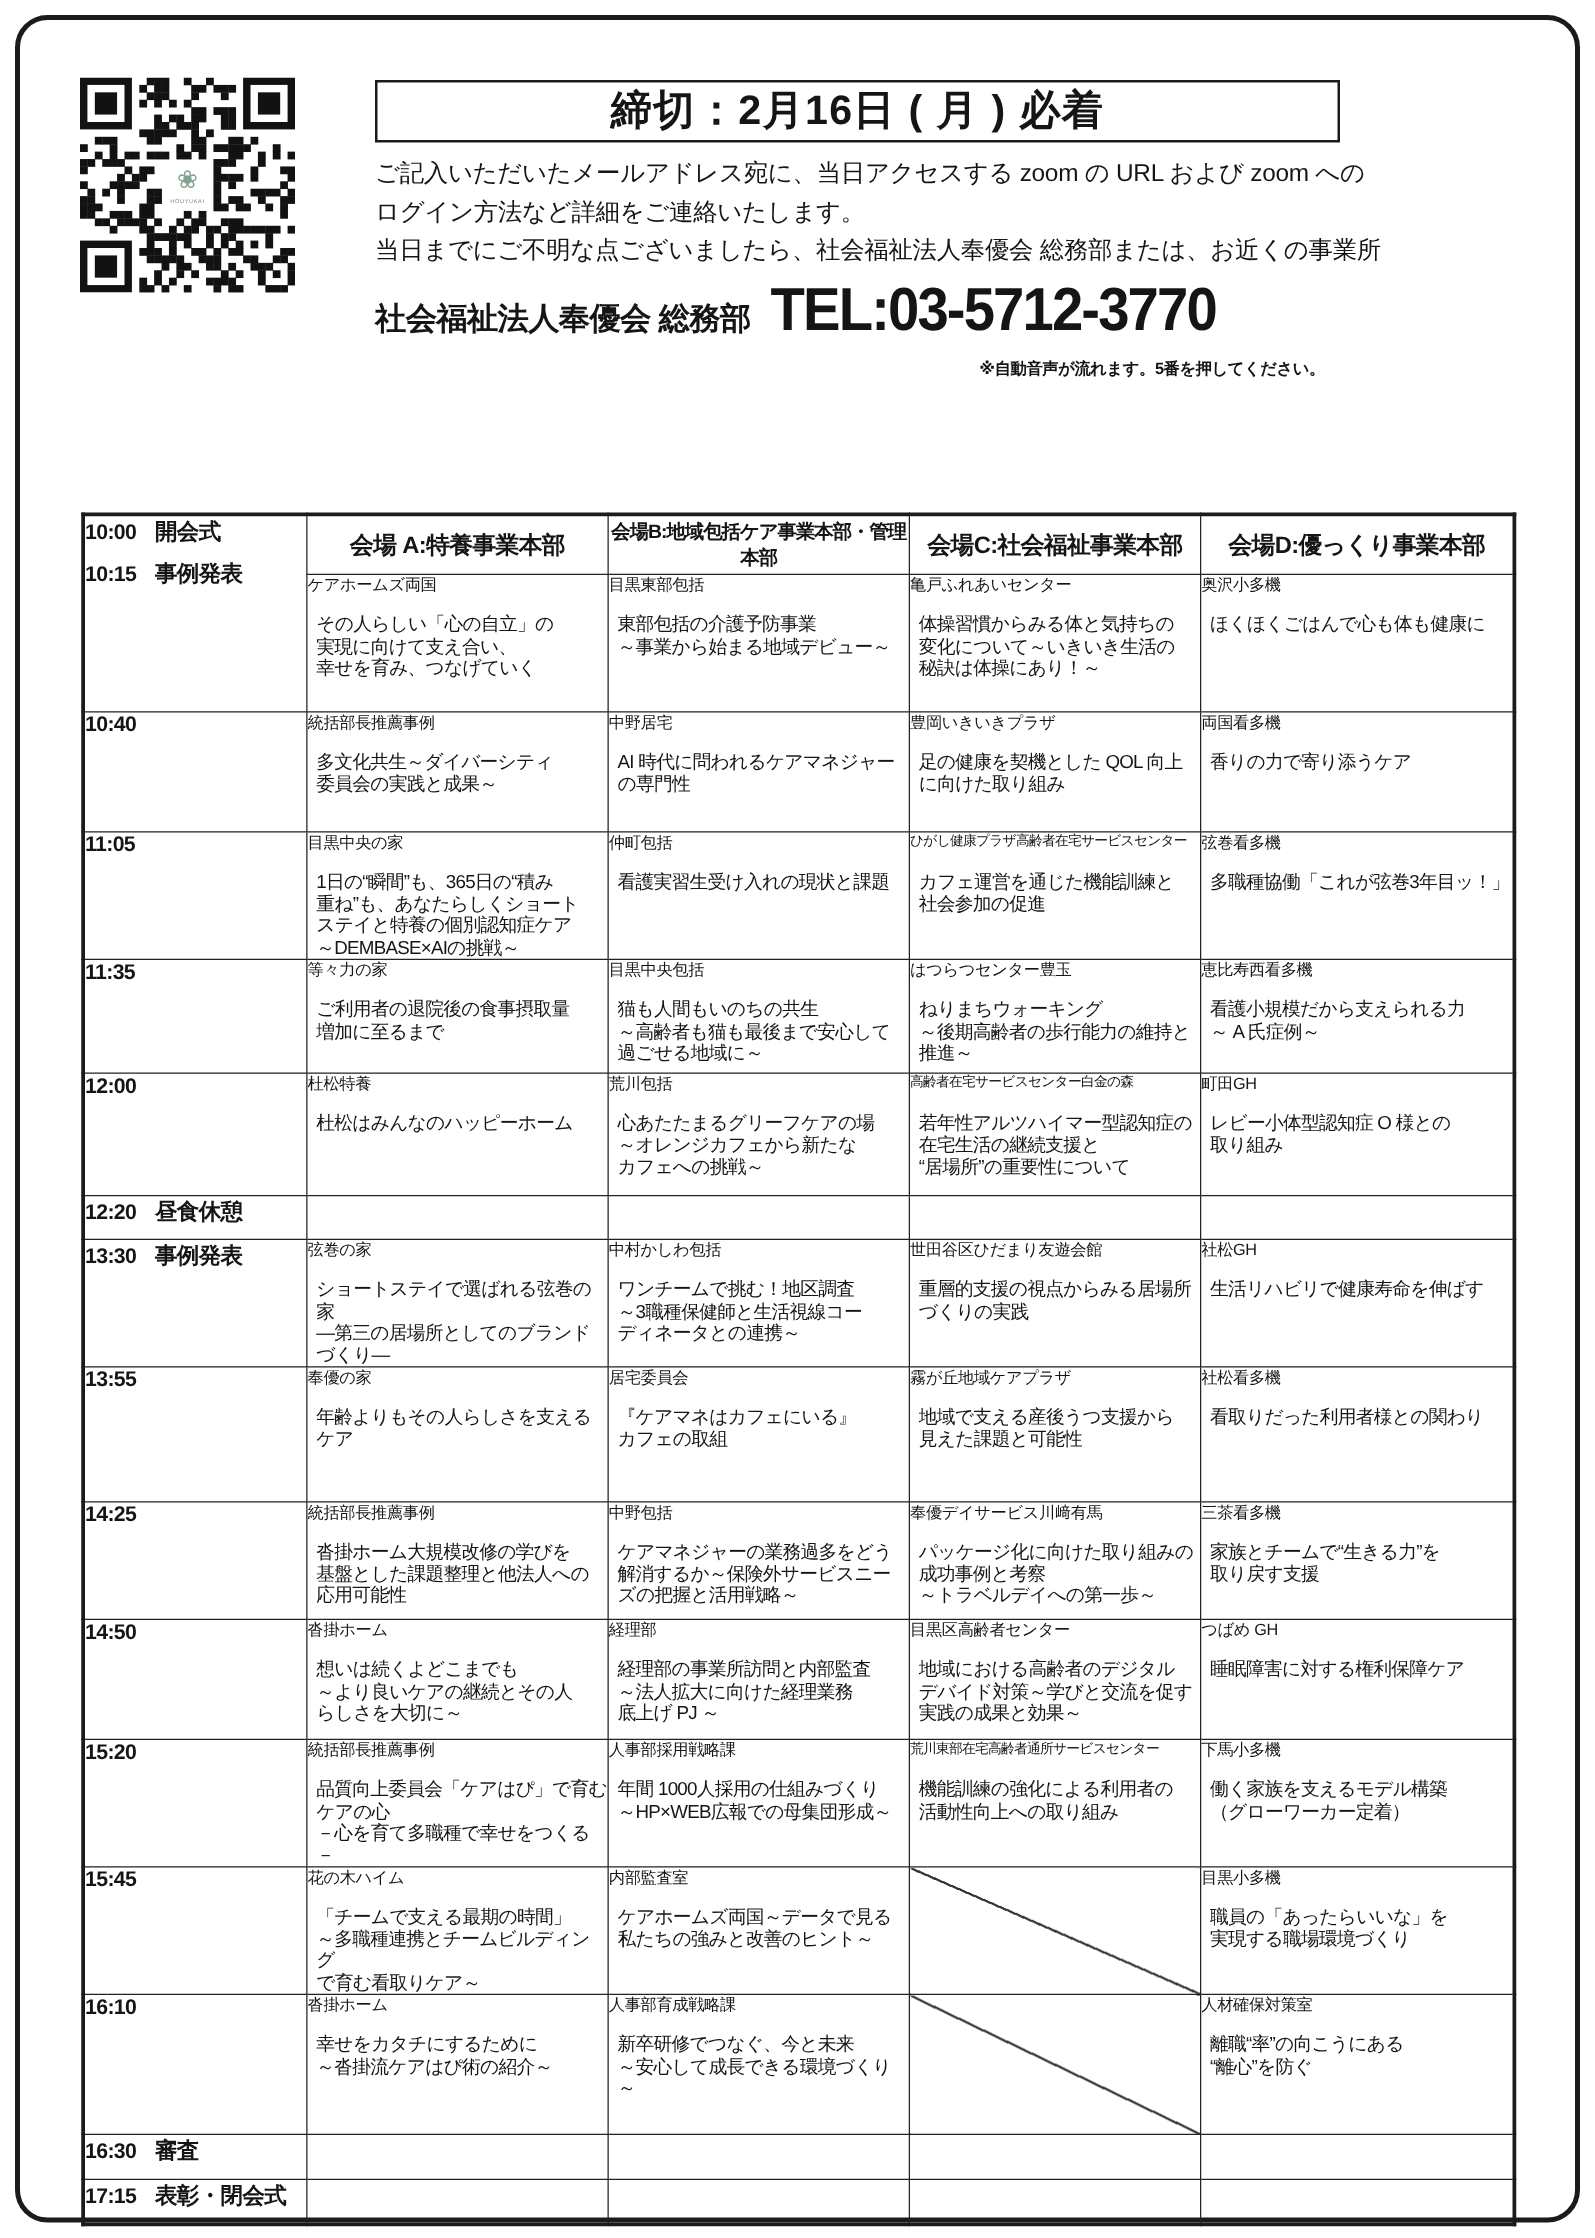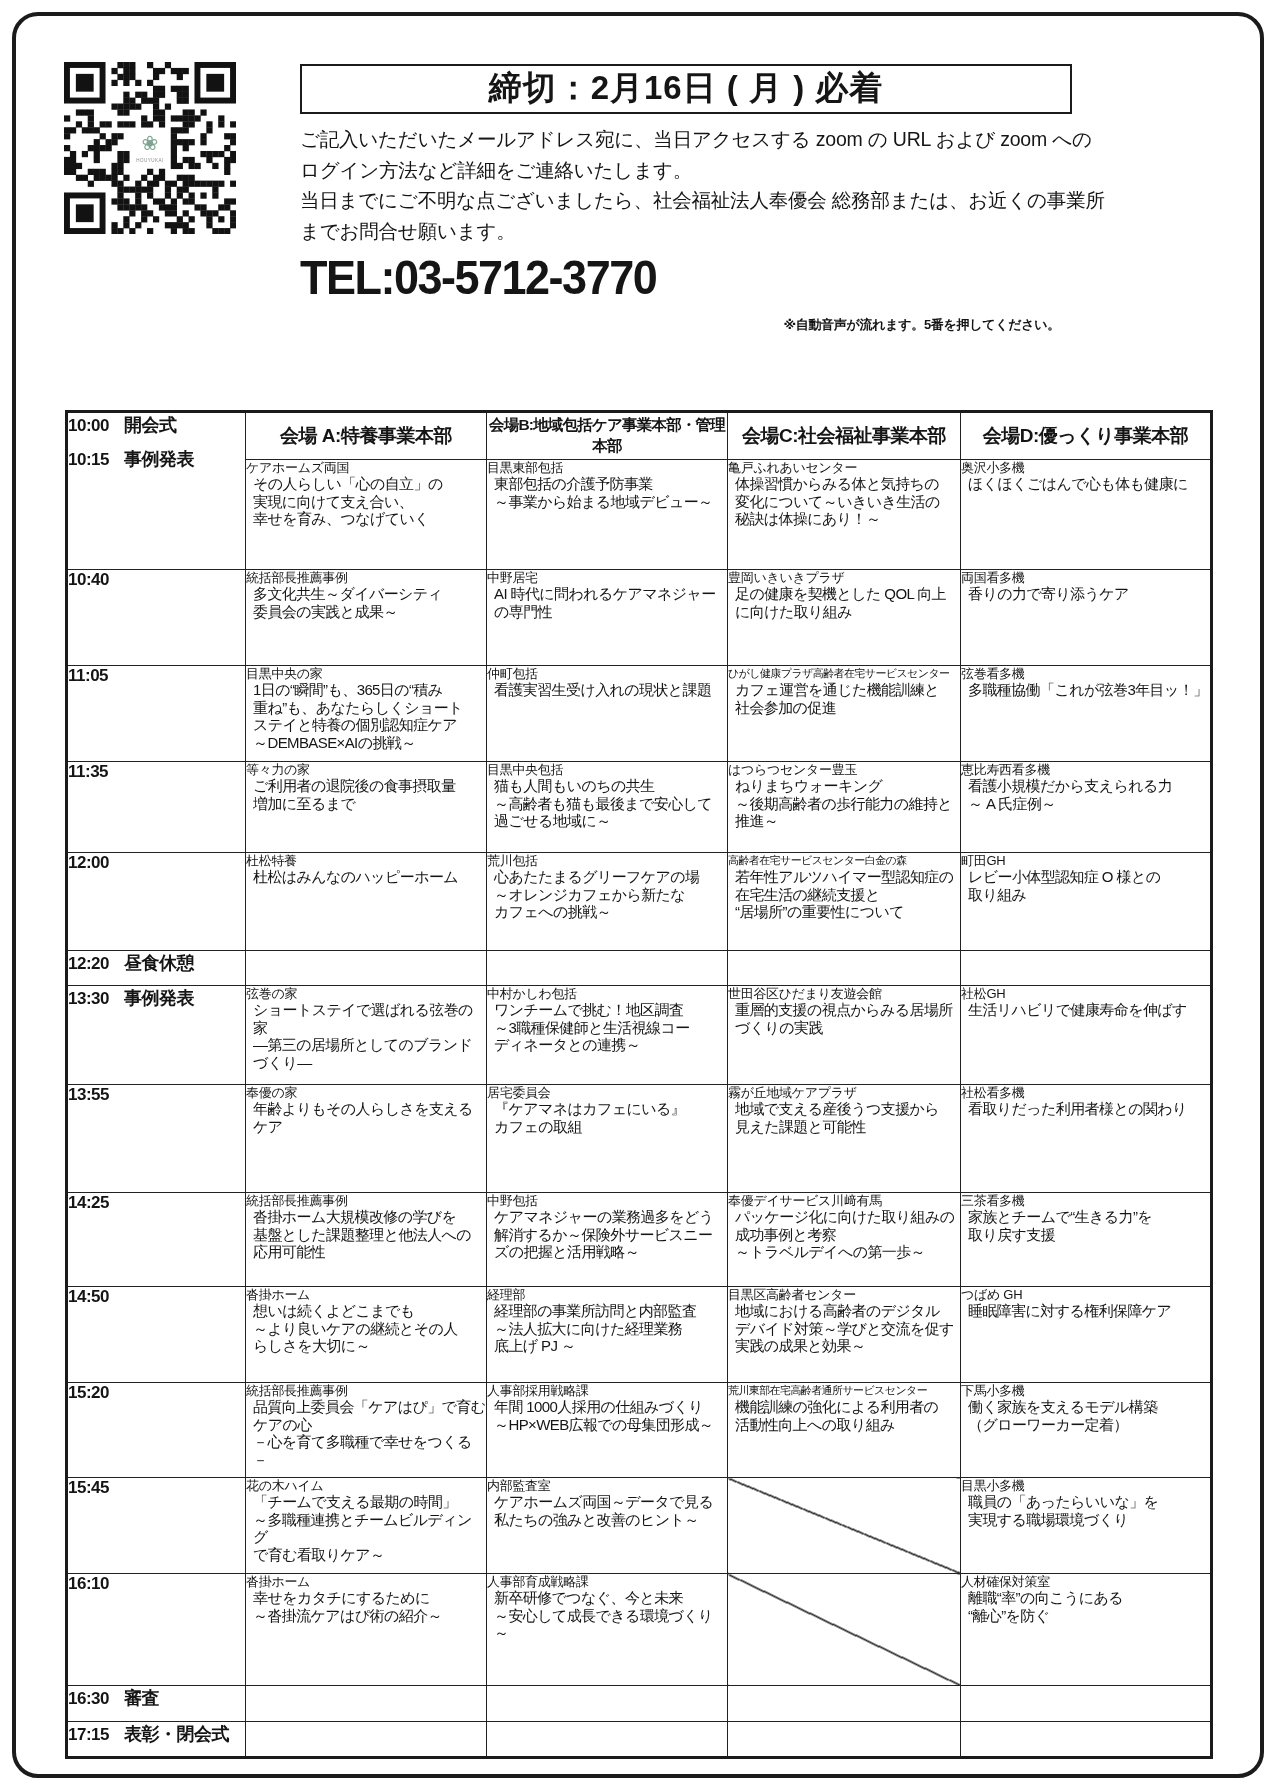--- a/index.html
+++ b/index.html
@@ -26,21 +26,21 @@
   .sched td,.sched th{border:1.6px solid #222;vertical-align:top;padding:0;overflow:hidden;}
   .time-cell{padding:6px 6px 4px 8px;font-weight:bold;}
   .time-line{display:flex;gap:15px;align-items:baseline;margin-bottom:10px;white-space:nowrap;}
   .time-num{font-size:17px;letter-spacing:-0.5px;}
   .time-label{font-size:18px;letter-spacing:-0.5px;}
   th.venue{font-weight:bold;text-align:center;vertical-align:middle;font-size:19px;letter-spacing:-0.5px;padding:2px;}
   th.venue-b{font-size:15.5px;letter-spacing:-0.8px;}
   .cell{padding:5px 4px 4px 6px;}
   .fac{font-size:13px;line-height:15px;white-space:nowrap;letter-spacing:-0.3px;}
   .fac.long{font-size:11px;letter-spacing:-0.6px;}
-  .ttl{margin:0 0 0 7px;font-size:15px;line-height:17.5px;white-space:pre-line;letter-spacing:-0.6px;font-weight:500;}
+  .ttl{margin:16px 0 0 7px;font-size:15px;line-height:17.5px;white-space:pre-line;letter-spacing:-0.6px;font-weight:500;}
   .diag{background:linear-gradient(to top right,transparent calc(50% - 0.9px),#333 calc(50% - 0.9px),#333 calc(50% + 0.9px),transparent calc(50% + 0.9px));}
 </style>
 </head>
 <body>
 
 <div class="frame"></div>
 
 <div class="qr" id="qr"><svg width="172" height="172" viewBox="0 0 172 172" xmlns="http://www.w3.org/2000/svg">
       <rect width="172" height="172" fill="#fff"></rect>
       <rect x="53.38" y="0.00" width="6.23" height="6.23" fill="#121212"></rect>
@@ -326,23 +326,23 @@
     </svg></div>
 
 <div class="hdr">
   <div class="deadline-box">
     <span>締切：2月16日 ( 月 ) 必着</span>
   </div>
   <div class="intro">
     <div>ご記入いただいたメールアドレス宛に、当日アクセスする zoom の URL および zoom への</div>
     <div>ログイン方法など詳細をご連絡いたします。</div>
     <div>当日までにご不明な点ございましたら、社会福祉法人奉優会 総務部または、お近くの事業所</div>
-    <div>までお問合せ願います。</div>
   </div>
   <div class="contact">
+    <div class="org">社会福祉法人奉優会 総務部</div>
     <div class="tel">TEL:03-5712-3770</div>
   </div>
   <div class="note">※自動音声が流れます。5番を押してください。</div>
 </div>
 
 <table class="sched">
   <colgroup>
     <col style="width:179px">
       <col style="width:241px">
       <col style="width:241px">

